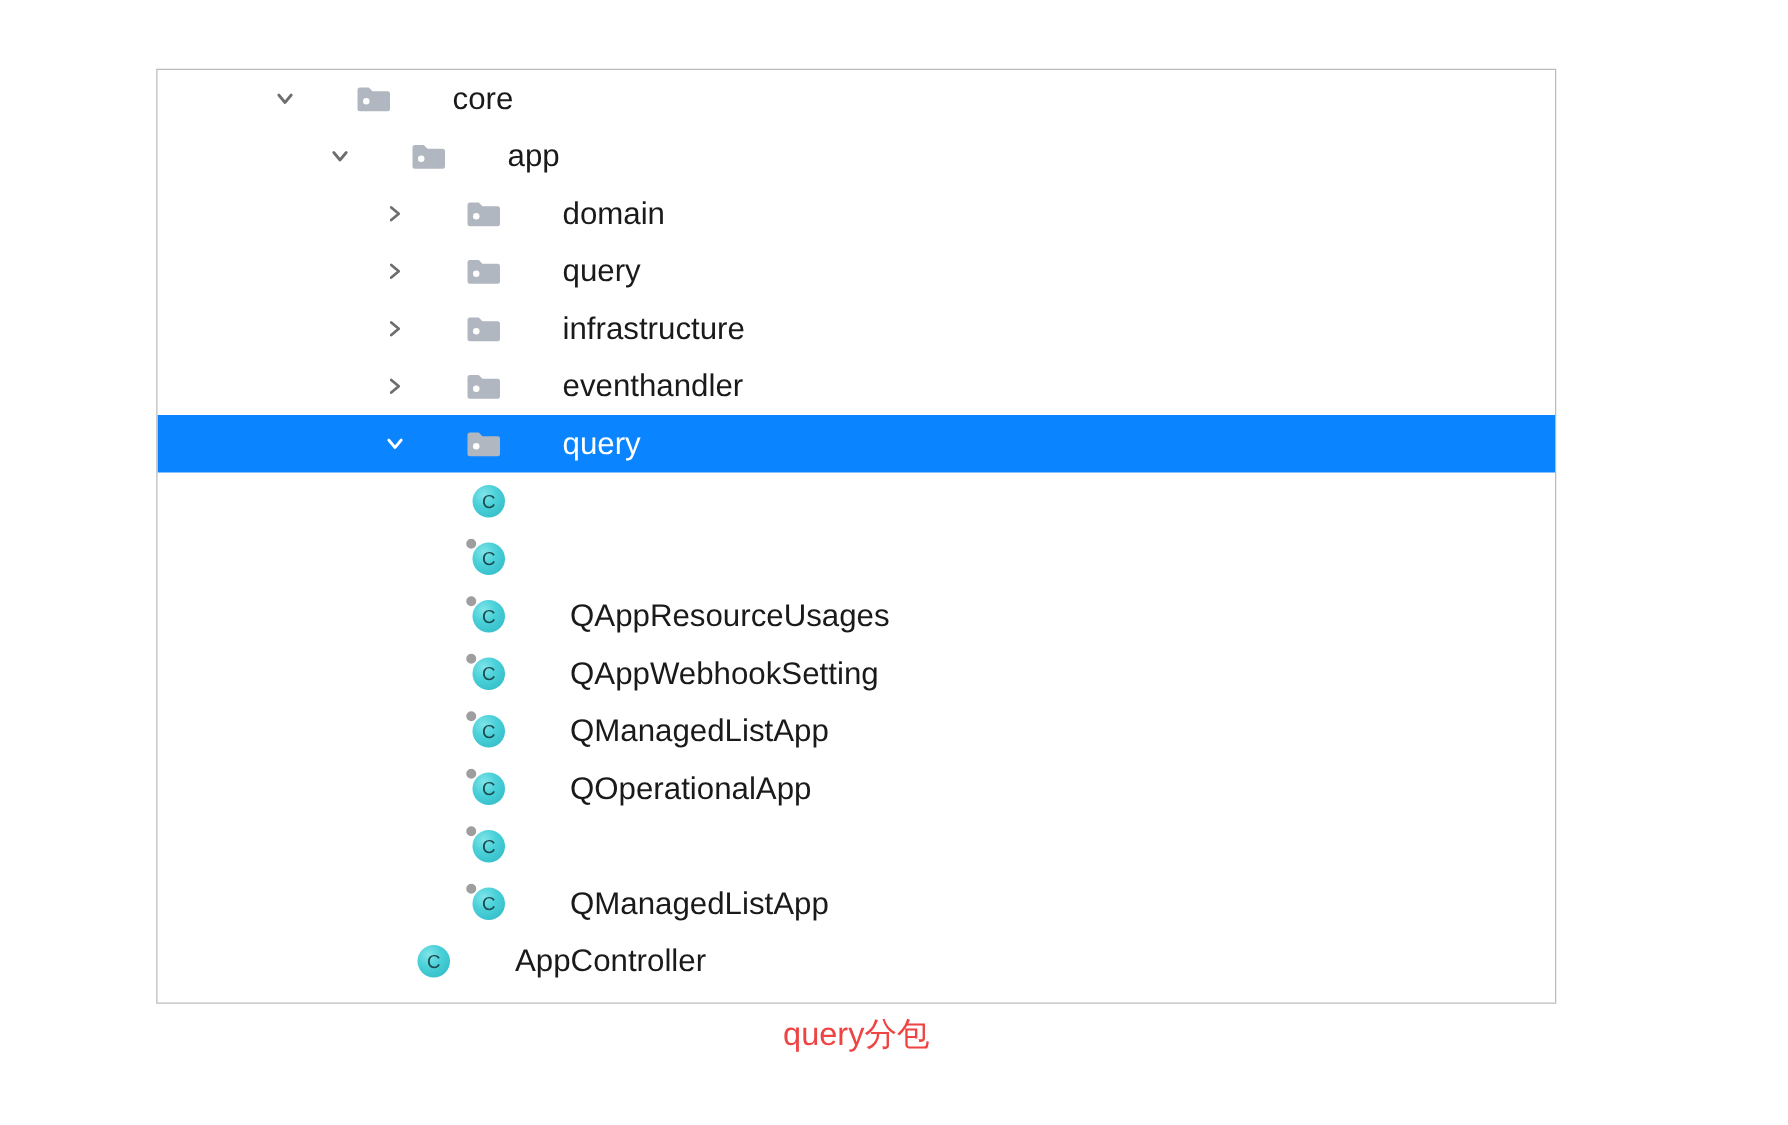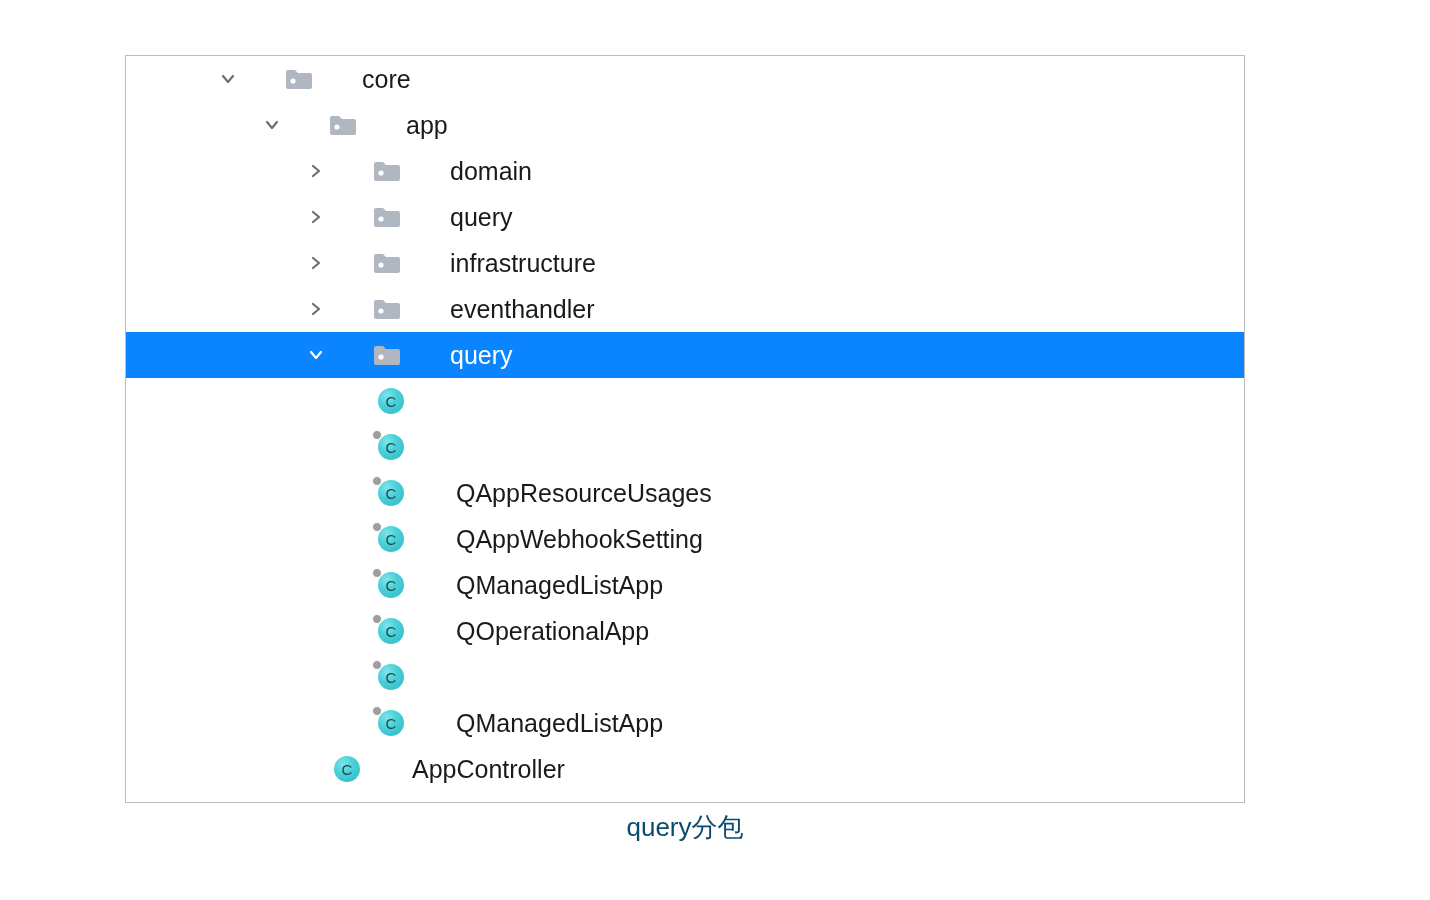--- a/index.html
+++ b/index.html
@@ -87,21 +87,21 @@
     font-size: 25px;
     white-space: nowrap;
   }
   .caption {
     position: absolute;
     left: 125px;
     top: 810px;
     width: 1120px;
     text-align: center;
     font-size: 26px;
-    color: #0c4a6e;
+    color: #ef4444;
   }
 </style>
 </head>
 <body>
 
 <div class="panel" id="tree-root">
     <div class="row">
       <span class="indent-spacer" style="width: 52px;"></span>
       <span class="chevron">
         <svg width="16" height="16" viewBox="0 0 16 16">

